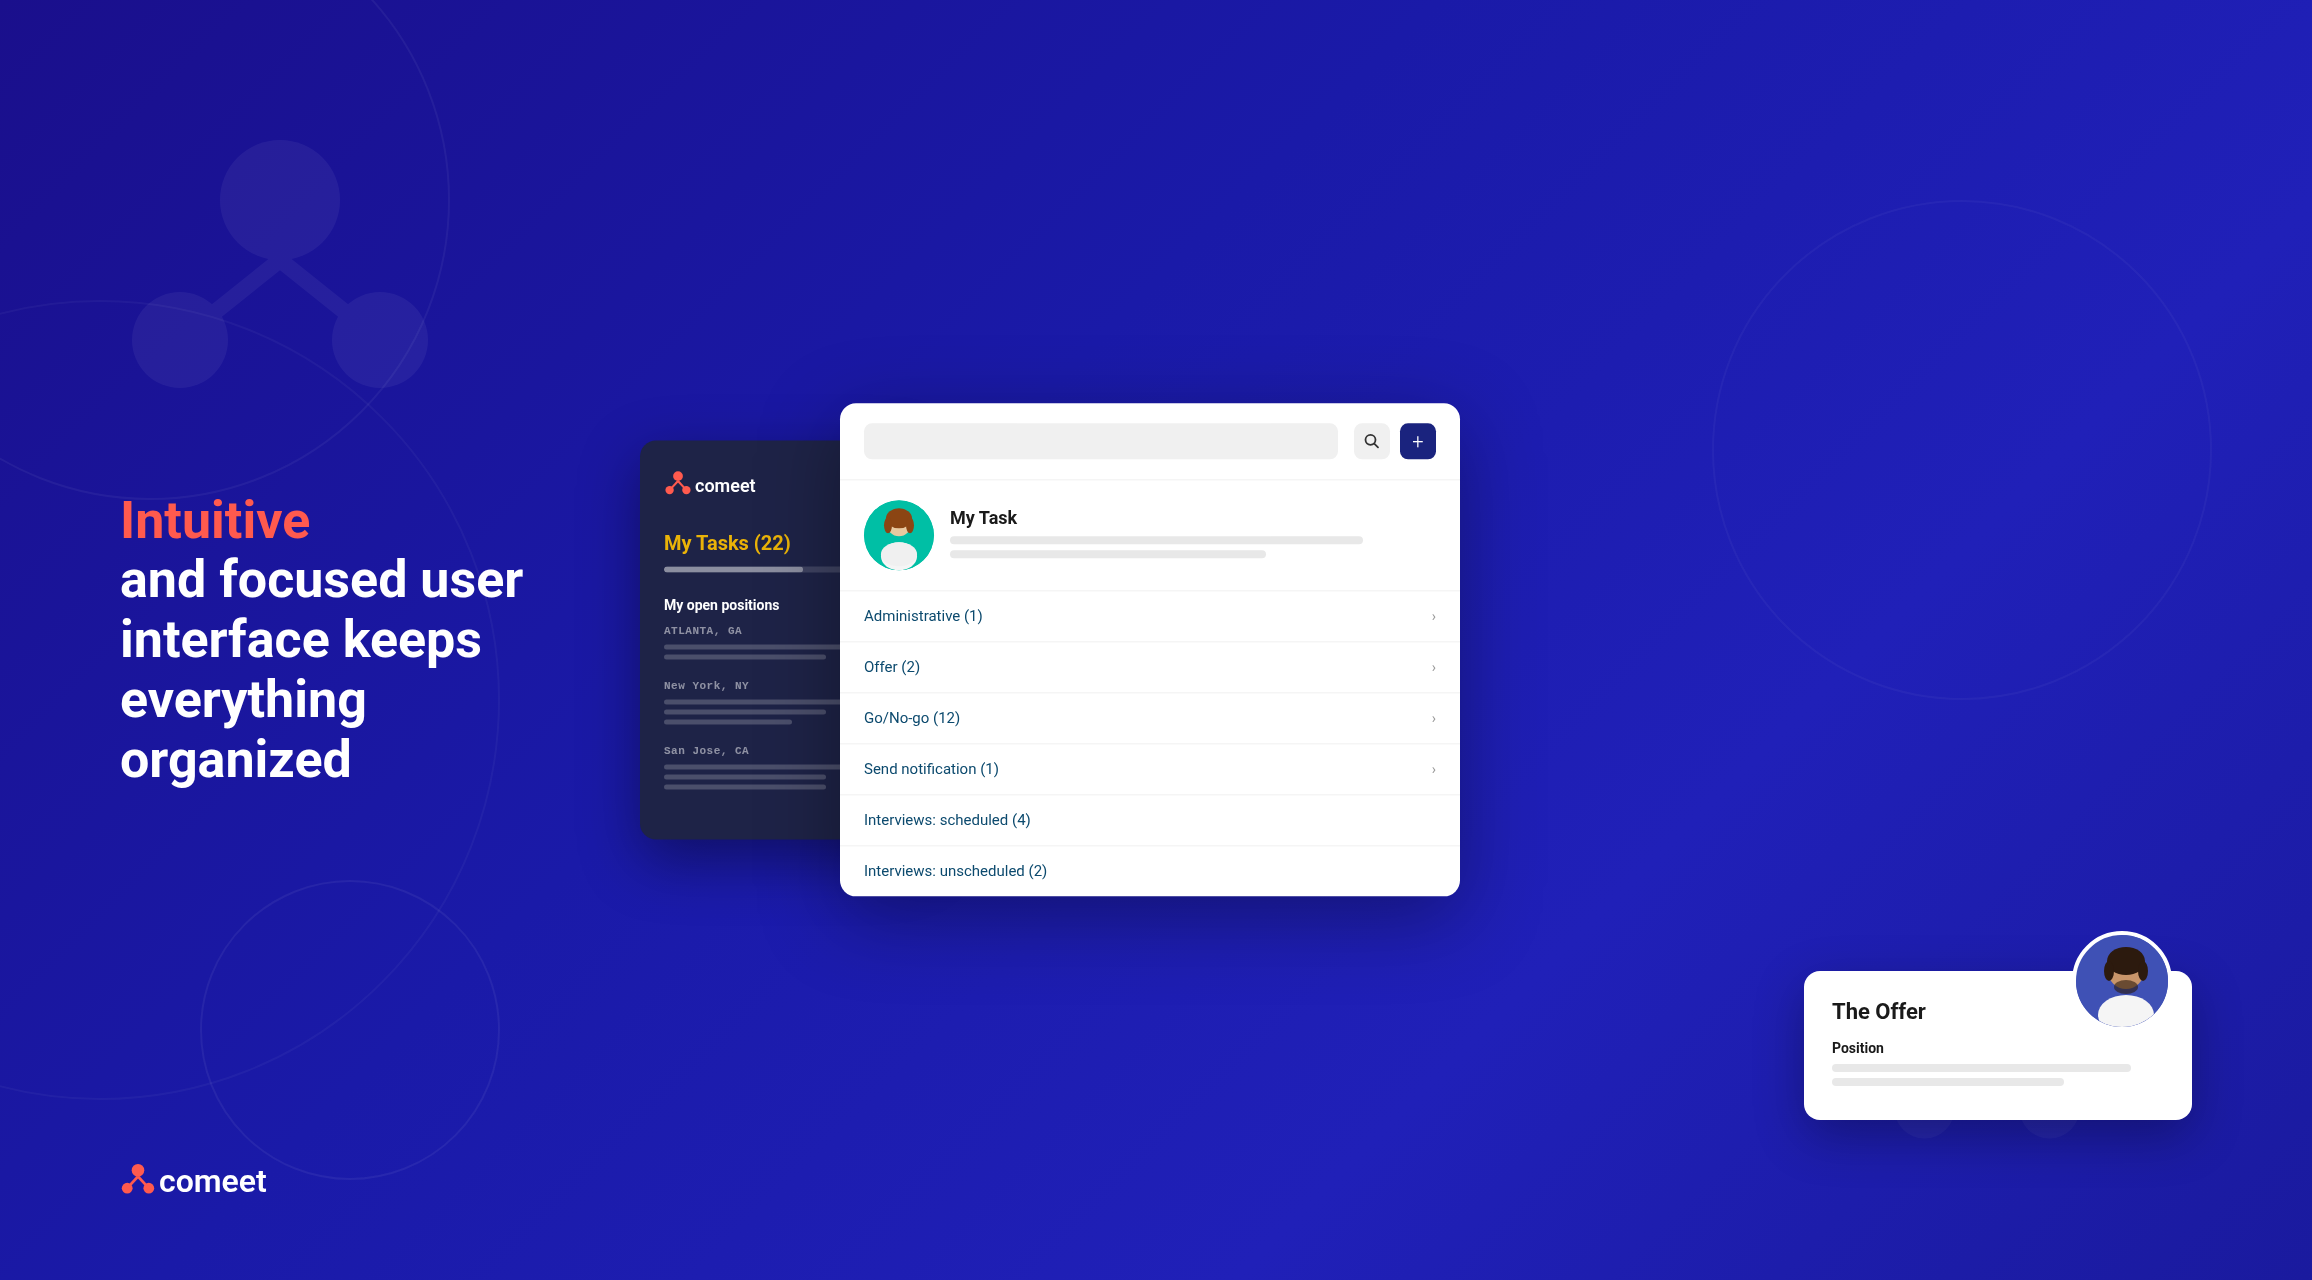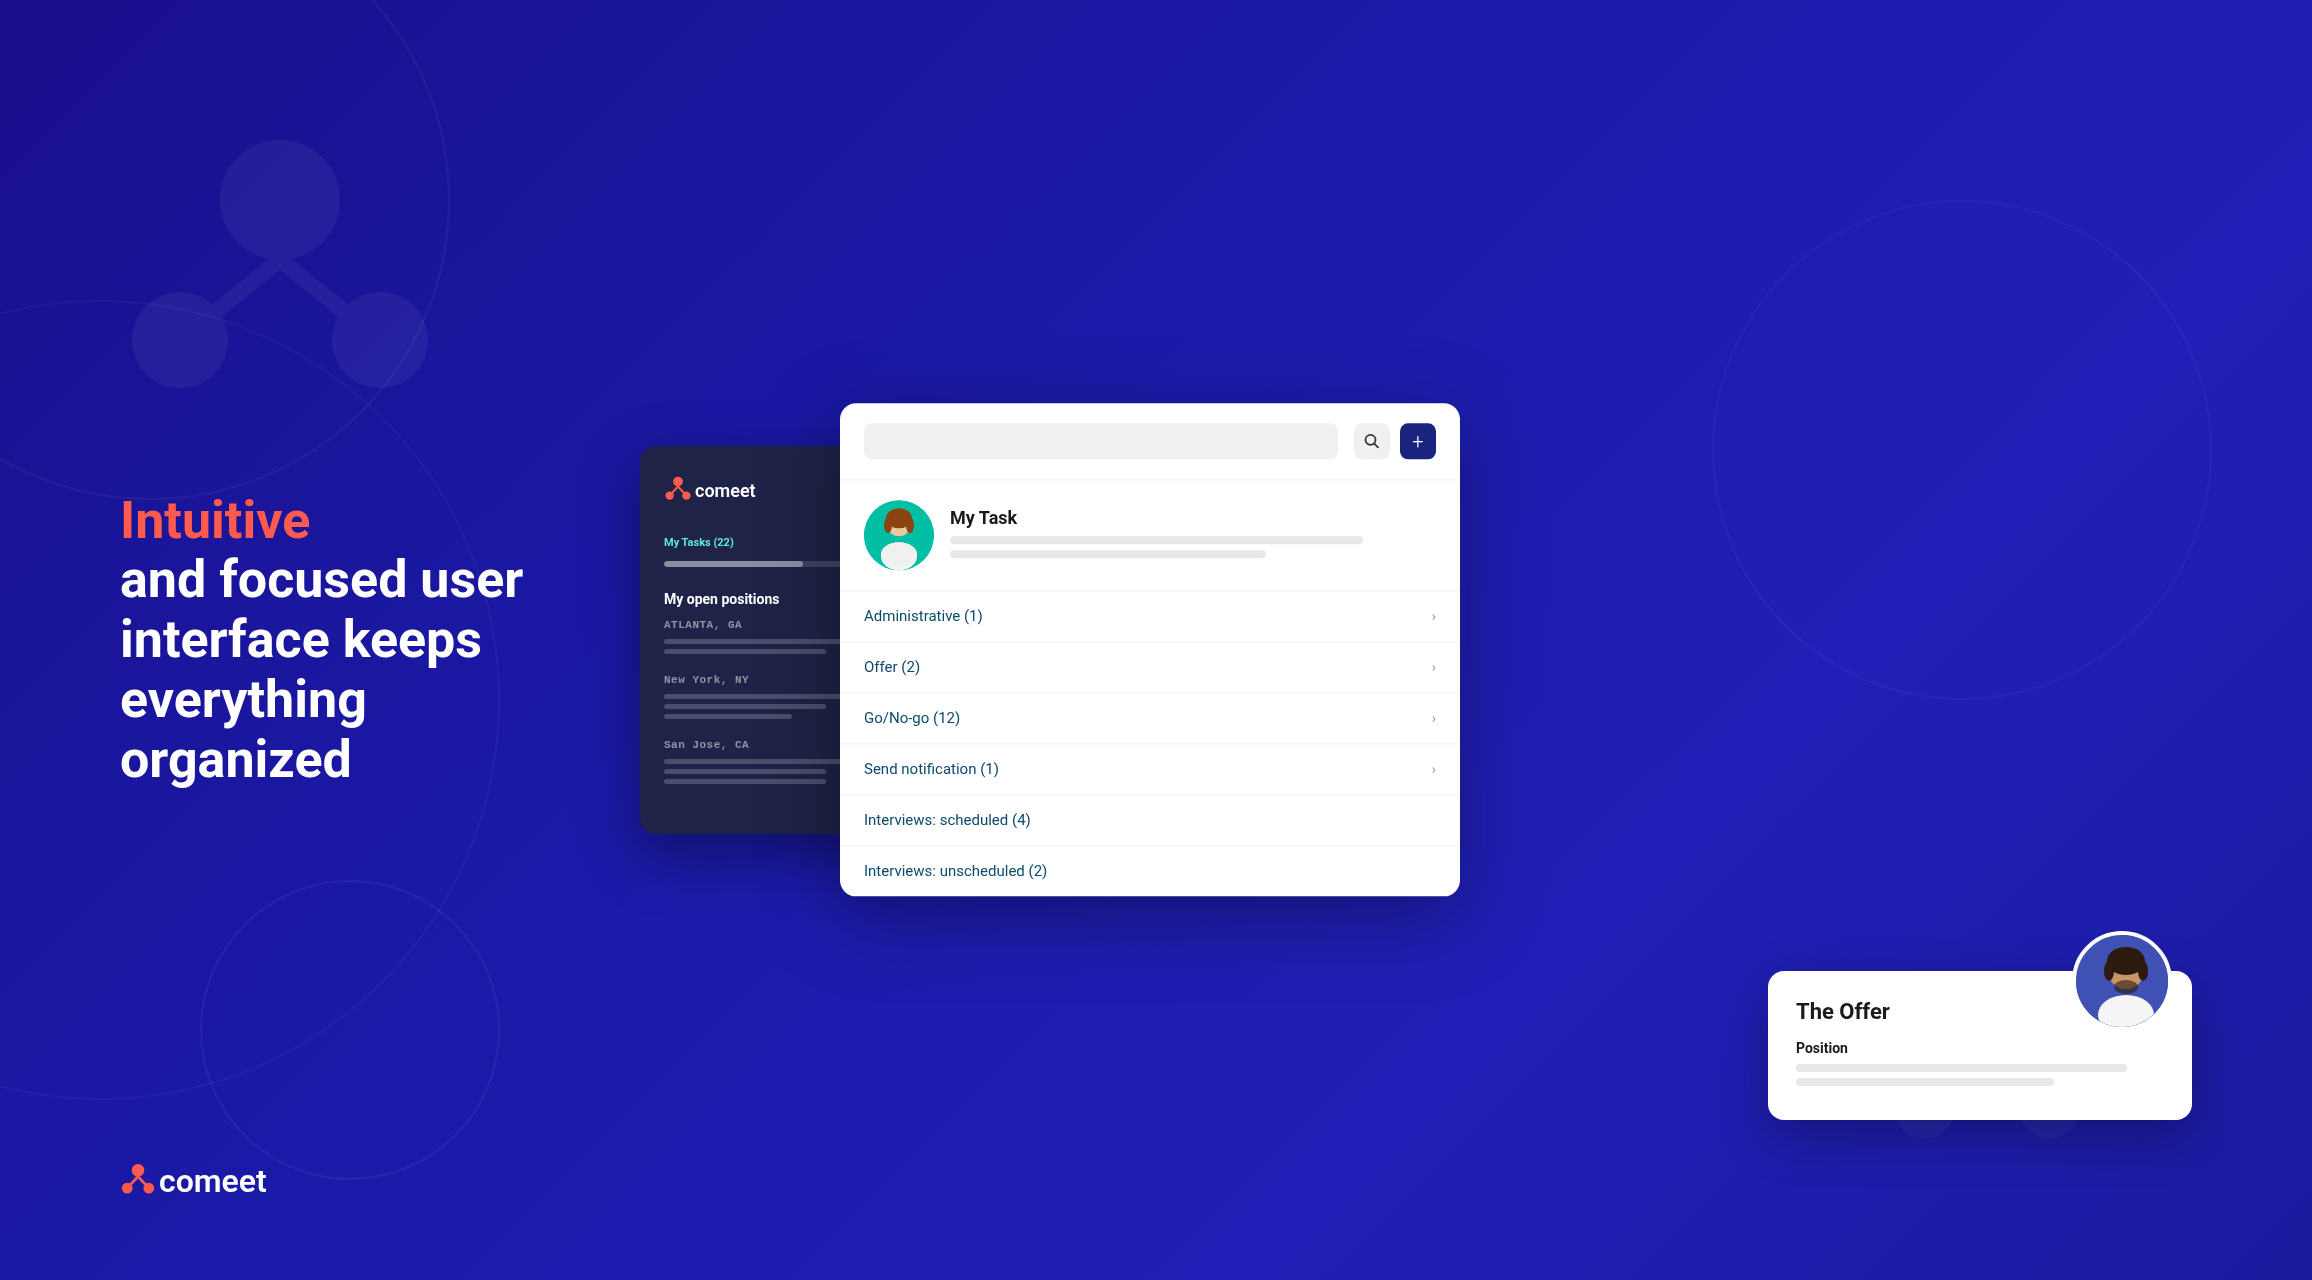--- a/index.html
+++ b/index.html
@@ -140,23 +140,23 @@
       color: white;
     }
 
     .hamburger-icon {
       color: white;
       font-size: 20px;
       cursor: pointer;
     }
 
     .sidebar-section-title {
-      font-size: 11px;
+      font-size: 20px;
       font-weight: 700;
-      color: #5eead4;
+      color: #eab308;
       margin-bottom: 12px;
     }
 
     .sidebar-progress-bar {
       height: 6px;
       background: rgba(255,255,255,0.15);
       border-radius: 3px;
       margin-bottom: 24px;
       overflow: hidden;
     }
@@ -310,21 +310,21 @@
 
     .chevron-right {
       color: #999;
       font-size: 14px;
     }
 
     
     .offer-card {
       background: white;
       border-radius: 16px;
-      width: 424px;
+      width: 388px;
       position: absolute;
       right: 0;
       bottom: 100px;
       z-index: 4;
       box-shadow: 0 16px 50px rgba(0,0,0,0.3);
       padding: 28px;
       overflow: visible;
     }
 
     .offer-avatar {

